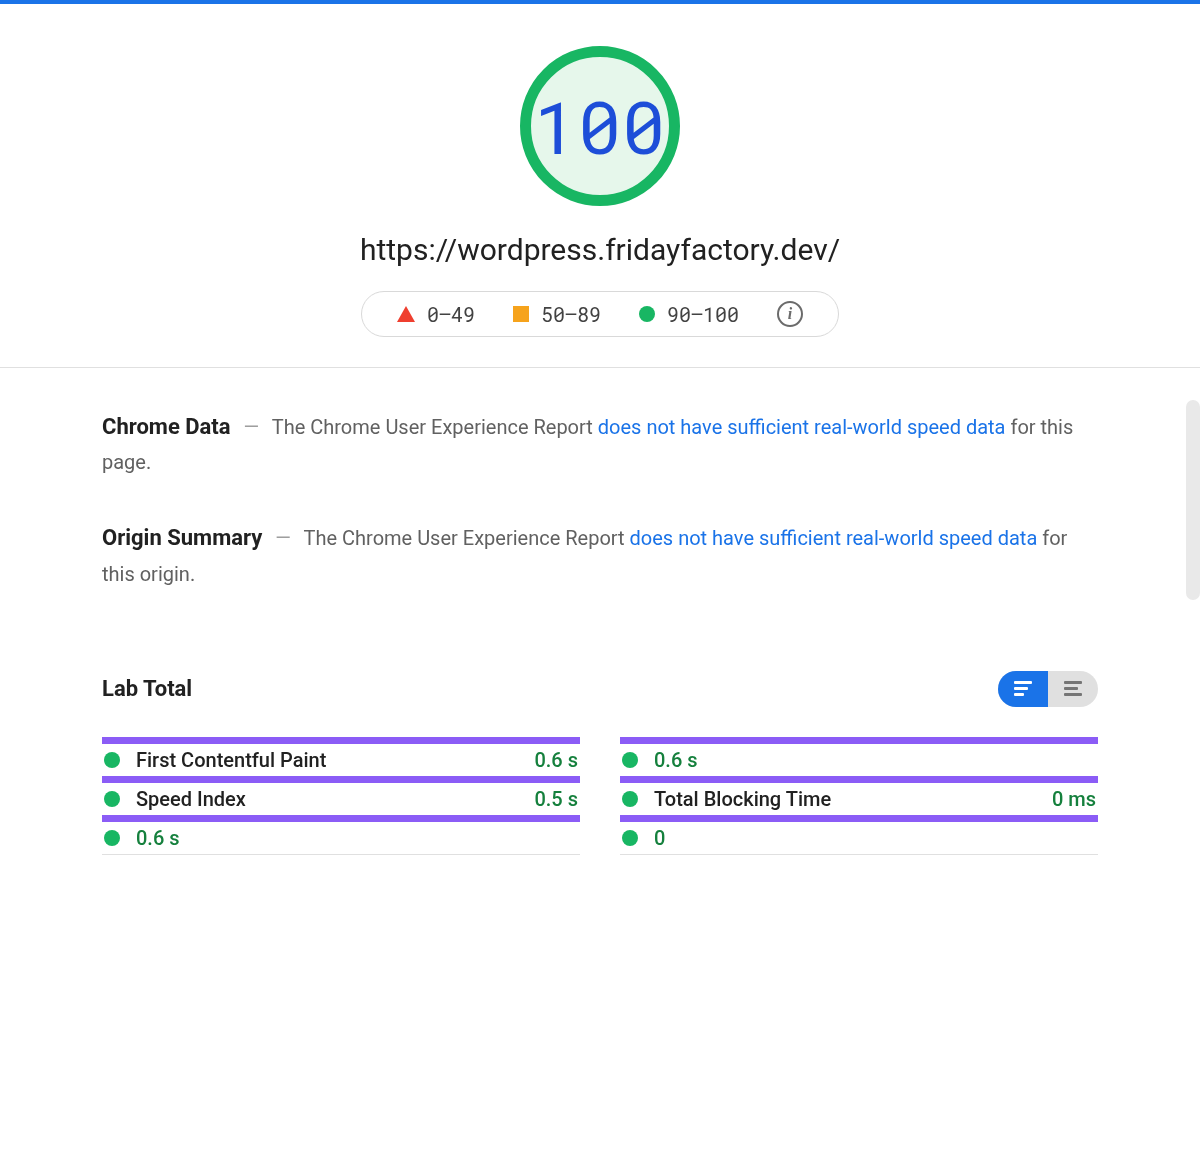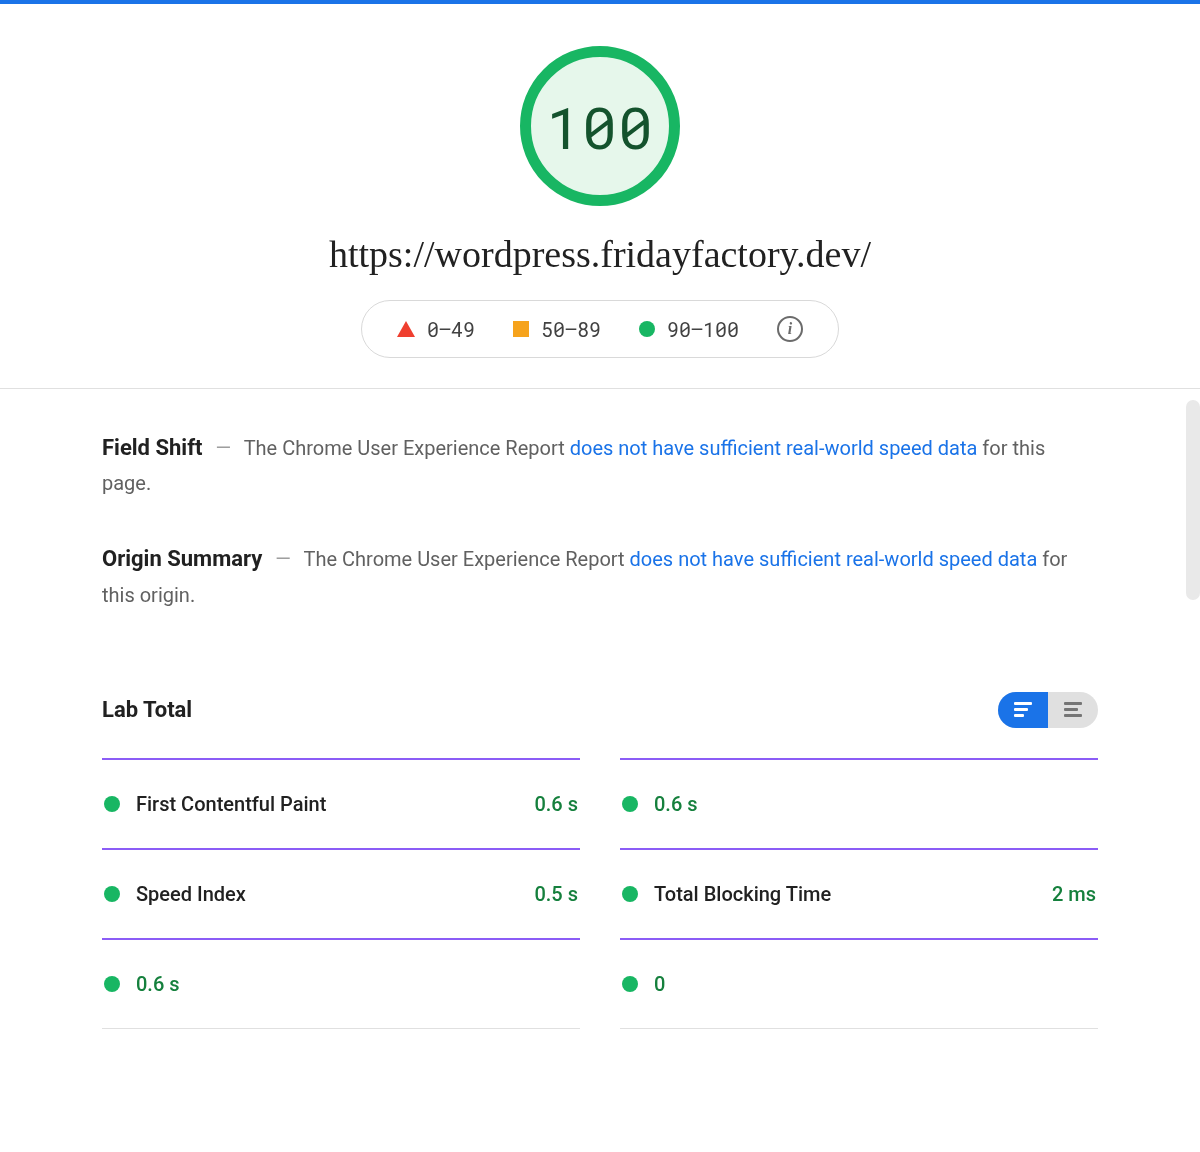--- a/index.html
+++ b/index.html
@@ -27,36 +27,35 @@
     height: 160px;
     border-radius: 50%;
     background: #e6f7eb;
     border: 11px solid #18b663;
     display: flex;
     align-items: center;
     justify-content: center;
   }
   .gauge-score {
     font-family: "Roboto Mono", "Menlo", monospace;
-    font-size: 58px;
-    color: #14532d;
+    font-size: 72px;
+    color: #1d4ed8;
     letter-spacing: 1px;
   }
   .url {
     text-align: center;
-    font-size: 38px;
+    font-size: 30px;
     color: #212121;
     margin-top: 26px;
     font-weight: 400;
-    font-family: Liberation Serif, serif;
   }
   .legend-pill {
     margin: 24px auto 30px auto;
     width: 478px;
-    height: 58px;
+    height: 46px;
     border: 1px solid #d9d9d9;
     border-radius: 29px;
     display: flex;
     align-items: center;
     justify-content: center;
     gap: 38px;
     font-family: "Roboto Mono", "Menlo", monospace;
     font-size: 20px;
     color: #424242;
   }
@@ -132,22 +131,22 @@
 
   .metrics {
     display: grid;
     grid-template-columns: 1fr 1fr;
     column-gap: 40px;
     margin-top: 30px;
   }
   .metric {
     display: flex;
     align-items: center;
-    padding: 32px 2px;
-    border-top: 2px solid #8b5cf6;
+    padding: 4px 2px;
+    border-top: 7px solid #8b5cf6;
     gap: 16px;
   }
   .metric:nth-child(5), .metric:nth-child(6) { border-bottom: 1px solid #e0e0e0; }
   .m-dot { width: 16px; height: 16px; border-radius: 50%; background: #18b663; flex: none; }
   .m-label { font-size: 20px; color: #212121; font-weight: 500; flex: 1; display: flex; align-items: center; gap: 6px;}
   .m-val { font-size: 20px; font-weight: 500; }
   .m-val.good { color: #15803d; }
   .bookmark-icon svg { width: 14px; height: 18px; display:block; }
 
   .footnote {
@@ -198,21 +197,21 @@
       <span>90–100</span>
     </div>
     <span class="info-icon">i</span>
   </div>
 
   <hr class="hr-full">
 
   <div class="section">
 
     <p class="field-line">
-      <span class="hd">Field Shift</span>
+      <span class="hd">Chrome Data</span>
       <span class="dash">—</span>
       <span>The Chrome User Experience Report </span><a class="link">does not have sufficient real-world speed data</a><span> for this page.</span>
     </p>
 
     <p class="origin-line">
       <span class="hd">Origin Summary</span>
       <span class="dash">—</span>
       <span>The Chrome User Experience Report </span><a class="link">does not have sufficient real-world speed data</a><span> for this origin.</span>
     </p>
 
@@ -254,21 +253,21 @@
         <span class="m-label">
             <span>Speed Index</span>
           </span>
         <span class="m-val good">0.5 s</span>
       </div>
       <div class="metric">
         <span class="m-dot"></span>
         <span class="m-label">
             <span>Total Blocking Time</span>
           </span>
-        <span class="m-val good">2 ms</span>
+        <span class="m-val good">0 ms</span>
       </div>
       <div class="metric">
         <span class="m-dot"></span>
         <span class="m-val good">0.6 s</span>
       </div>
       <div class="metric">
         <span class="m-dot"></span>
         <span class="m-val good">0</span>
       </div>
     </div>

